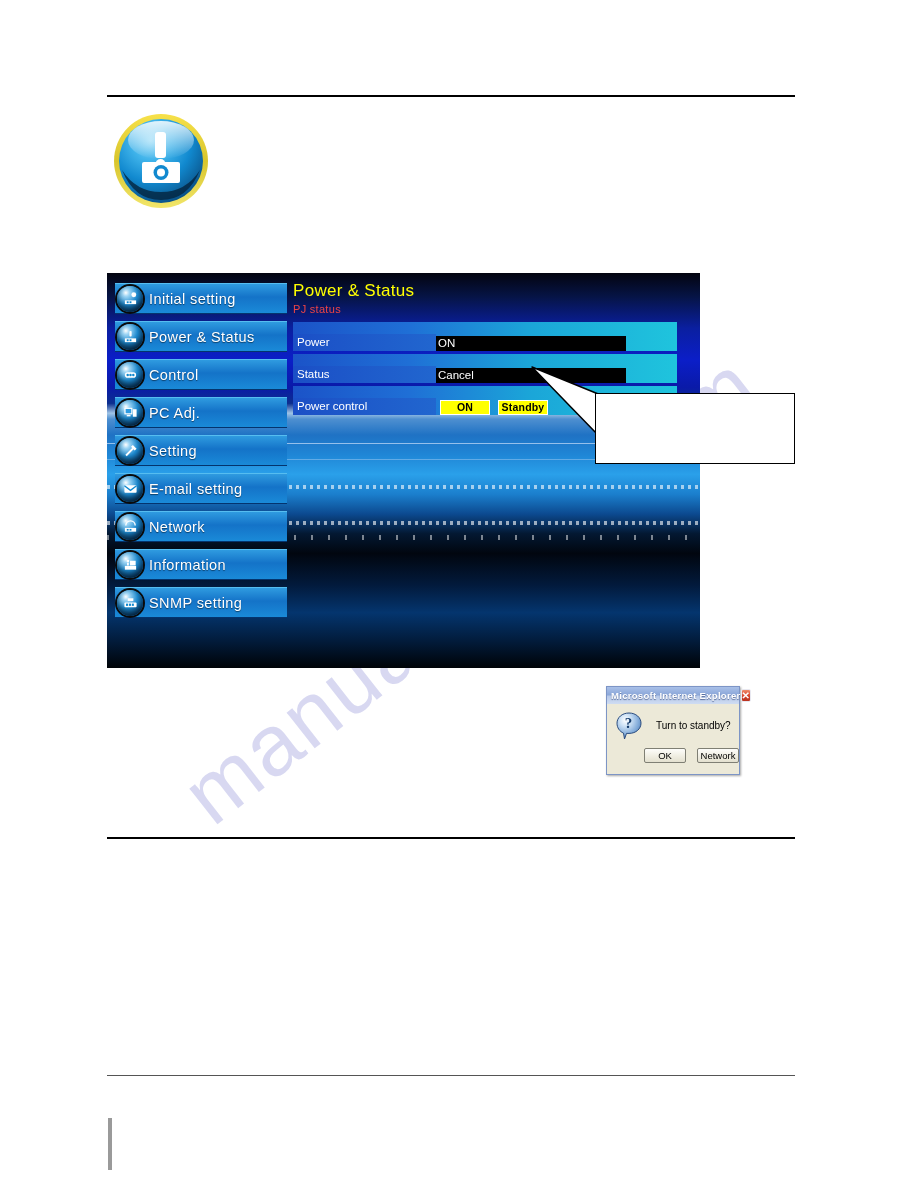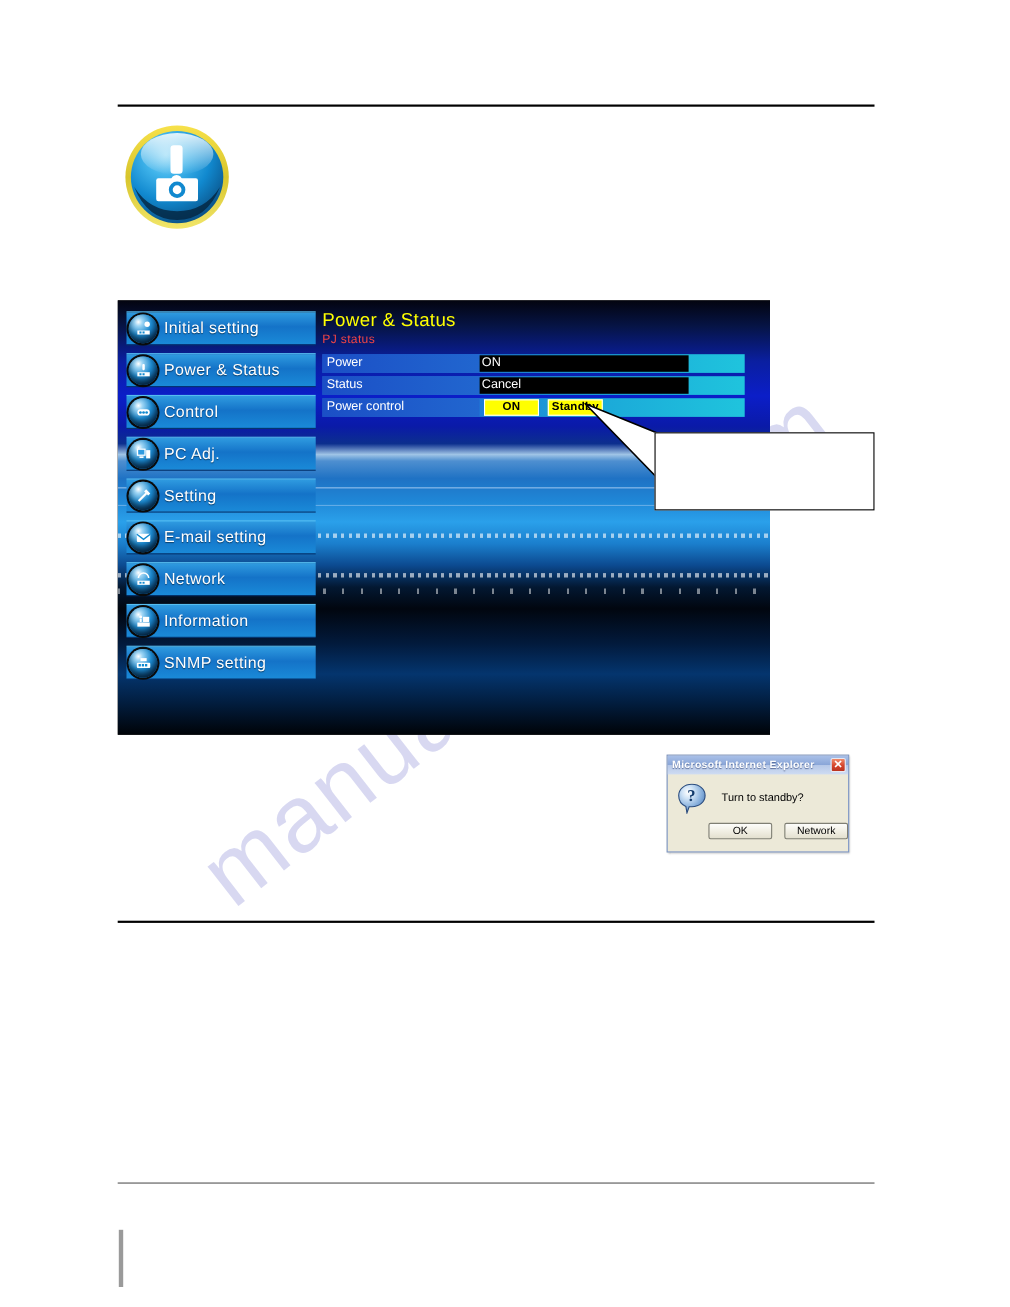--- a/index.html
+++ b/index.html
@@ -202,22 +202,22 @@
     white-space: nowrap;
   }
 
   .status-table {
     width: 384px;
     border-collapse: separate;
     border-spacing: 0 2px;
   }
   .st-row {
     display: flex;
-    height: 17px;
-    align-items: center;
+    height: 29px;
+    align-items: flex-end;
     background: linear-gradient(90deg, #1b53c8 0%, #1f6fd6 30%, #1ba6d8 62%, #1fc4dd 100%);
     margin-bottom: 3px;
   }
   .st-key {
     width: 143px;
     flex: 0 0 143px;
     color: #ffffff;
     font-size: 11.5px;
     line-height: 17px;
     padding-left: 4px;
@@ -282,21 +282,21 @@
     padding: 4px 6px;
     z-index: 2;
   }
   .callout-tail { position: absolute; left: 0; top: 0; z-index: 1; }
 
   
   .dlg {
     position: absolute;
     left: 606px;
     top: 686px;
-    width: 166px;
+    width: 134px;
     height: 89px;
     z-index: 6;
     border: 1px solid #7d95c6;
     box-sizing: border-box;
     background: #ece9d8;
     box-shadow: 1px 1px 2px rgba(0,0,0,.35);
   }
   .dlg-title {
     height: 17px;
     background: linear-gradient(180deg,#a9c0e8 0%, #8aa6d8 48%, #b6c8e8 52%, #cfdcf2 100%);

